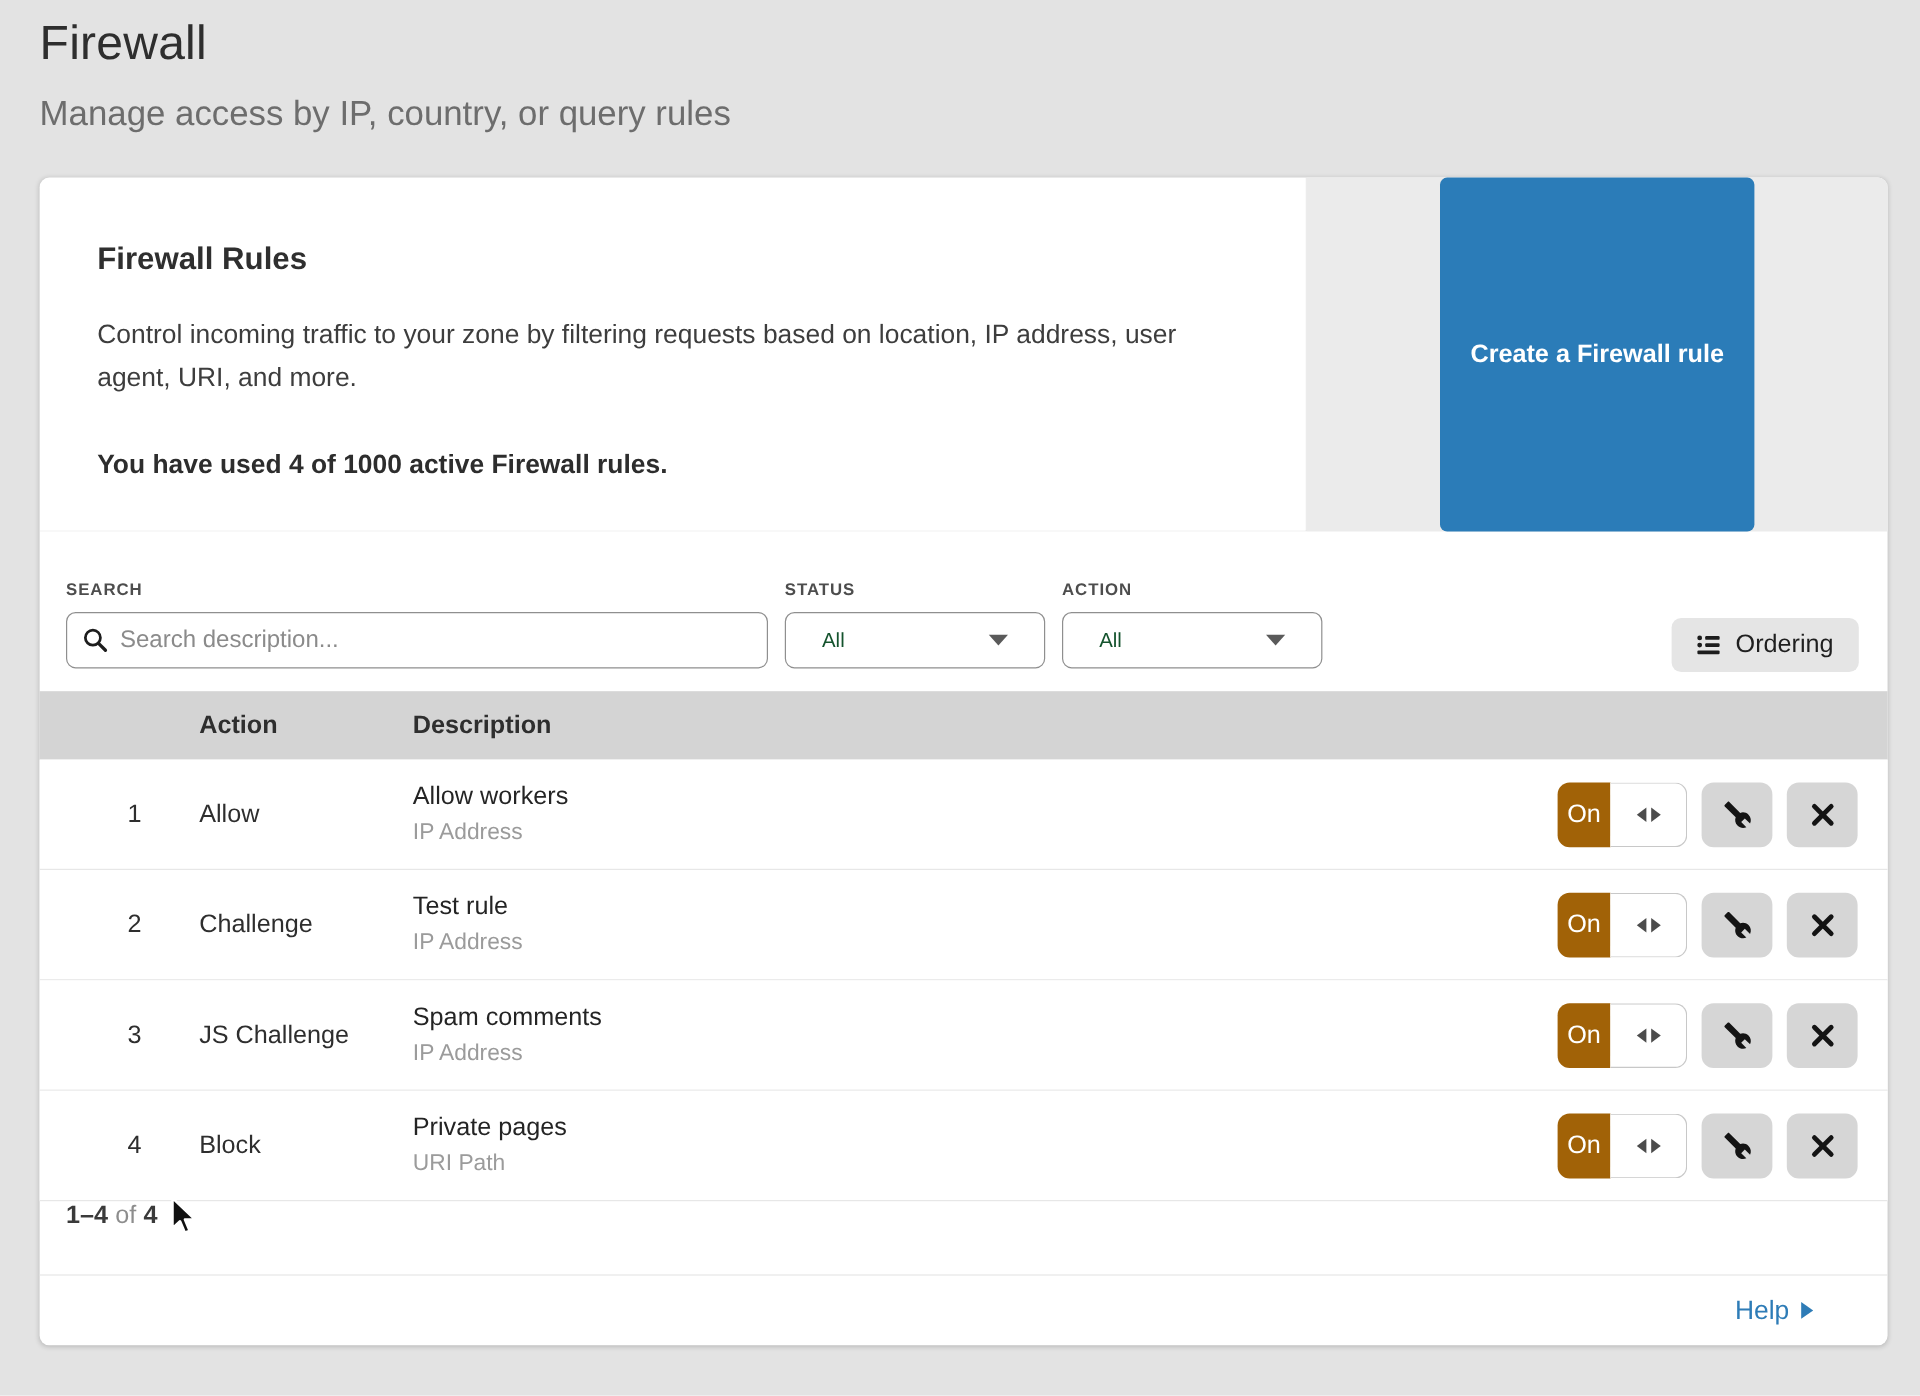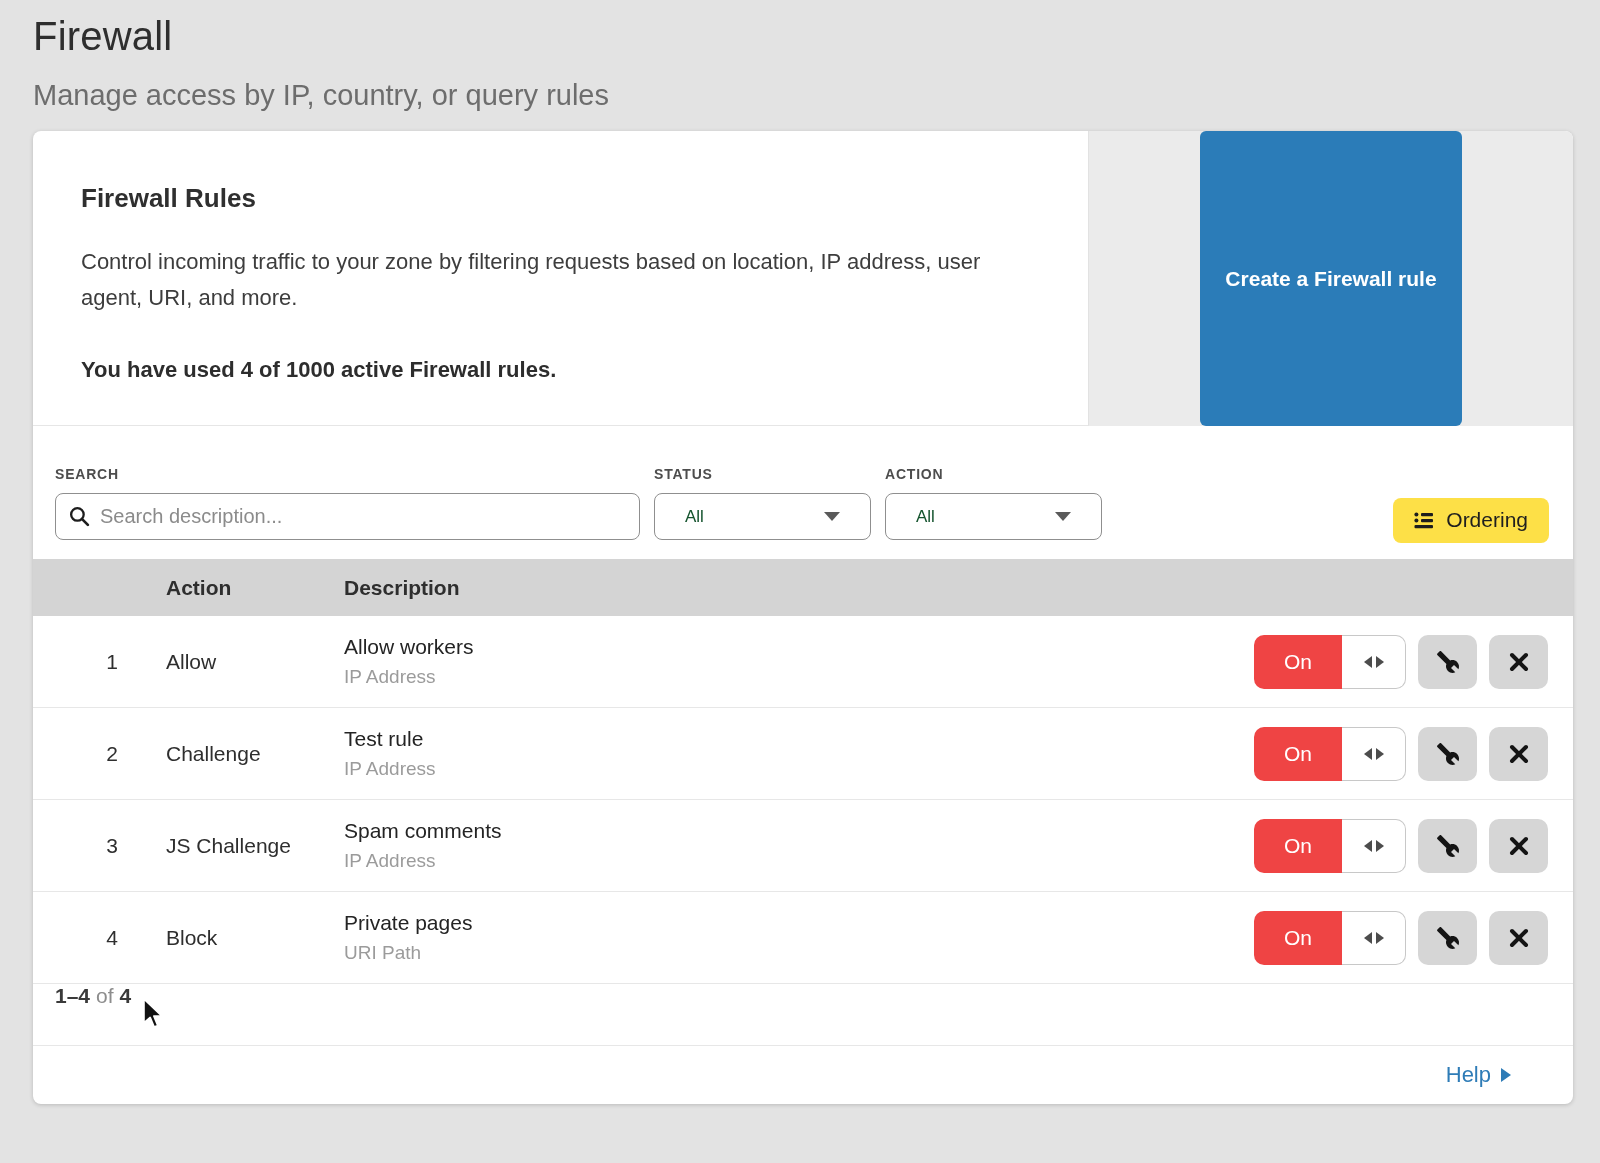--- a/index.html
+++ b/index.html
@@ -3,21 +3,21 @@
 <meta charset="utf-8">
 <style>
   *{box-sizing:border-box;margin:0;padding:0}
   html,body{width:1600px;height:1163px}
   body{background:#e3e3e3;font-family:"Liberation Sans",sans-serif;color:#333;position:relative;overflow:hidden}
 
   .page-header{padding:14px 0 0 33px}
   .page-title{font-size:40px;font-weight:500;color:#2e2e2e;letter-spacing:.2px}
   .page-subtitle{margin-top:20px;font-size:29px;font-weight:400;color:#6d6d6d}
 
-  .card{position:absolute;left:33px;top:131px;width:1540px;height:973px;background:#fff;
+  .card{position:absolute;left:33px;top:148px;width:1540px;height:973px;background:#fff;
         border-radius:8px;box-shadow:0 1px 4px rgba(0,0,0,.18);display:flex;flex-direction:column}
 
   .overview{display:flex;height:295px;flex:none}
   .overview-left{flex:1;padding:52px 48px 0;border-right:1px solid #e2e2e2;border-bottom:1px solid #e6e6e6;border-radius:8px 0 0 0}
   .overview-heading{font-size:26px;font-weight:700;color:#2f2f2f;margin-bottom:30px}
   .overview-desc{font-size:22px;line-height:1.65;color:#3d3d3d;max-width:960px}
   .overview-usage{margin-top:40px;font-size:22px;font-weight:700;color:#2d2d2d}
   .overview-right{width:484px;background:#ebebeb;border-radius:0 8px 0 0;display:flex;justify-content:center}
   .create-btn{background:#2b7cb8;color:#fff;border:none;border-radius:6px;font-size:21px;font-weight:600;
               padding:13px 25px;font-family:inherit;cursor:pointer}
@@ -26,37 +26,37 @@
   .filter-group{margin-right:14px}
   .filter-label{display:block;font-size:14px;font-weight:700;letter-spacing:.8px;color:#4d4d4d;margin-bottom:11px}
   .search-box{position:relative;width:585px}
   .search-input{width:100%;height:47px;border:1px solid #8f8f8f;border-radius:8px;font-size:20px;color:#333;
                 padding:0 14px 0 44px;font-family:Liberation Sans, sans-serif;background:#fff;outline:none}
   .search-input::placeholder{color:#8b8b8b}
   .search-icon{position:absolute;left:13px;top:12px;width:23px;height:23px}
   .select{width:217px;height:47px;border:1px solid #8f8f8f;border-radius:8px;background:#fff;display:flex;
           align-items:center;justify-content:space-between;padding:0 30px;font-size:17px;color:#14532d;cursor:pointer}
   .caret{width:0;height:0;border-left:8px solid transparent;border-right:8px solid transparent;border-top:9px solid #5a5a5a}
-  .ordering-btn{margin-left:auto;margin-top:34px;height:45px;background:#fde047;border:none;border-radius:8px;
+  .ordering-btn{margin-left:auto;margin-top:34px;height:45px;background:#e5e5e5;border:none;border-radius:8px;
                 display:flex;align-items:center;gap:11px;padding:0 21px;font-size:21px;color:#1f1f1f;font-family:inherit;cursor:pointer}
 
   .table-header{height:57px;flex:none;background:#d4d4d4;display:flex;align-items:center;font-size:21px;font-weight:700;color:#2e2e2e}
   .col-num{width:85px;text-align:right}
   .col-action{width:226px;padding-left:48px}
   .col-desc{flex:1}
 
   .rule-row{height:92px;flex:none;display:flex;align-items:center;border-bottom:1px solid #e7e7e7;background:#fff}
   .rule-priority{width:85px;text-align:right;font-size:21px;color:#2e2e2e}
   .rule-action{width:226px;padding-left:48px;font-size:21px;color:#2e2e2e}
   .rule-desc{flex:1}
   .rule-desc-title{font-size:21px;color:#242424;margin-bottom:7px}
   .rule-desc-sub{font-size:19px;color:#9b9b9b}
   .rule-controls{display:flex;align-items:center;margin-right:25px}
   .toggle{display:flex;height:54px}
-  .toggle-on{width:88px;background:#ef4444;color:#fff;font-size:21px;display:flex;align-items:center;justify-content:center;
+  .toggle-on{width:44px;background:#a16207;color:#fff;font-size:21px;display:flex;align-items:center;justify-content:center;
              border-radius:10px 0 0 10px;cursor:pointer}
   .toggle-arrows{width:64px;background:#fff;border:1px solid #c8c8c8;border-left:none;border-radius:0 10px 10px 0;
                  display:flex;align-items:center;justify-content:center;gap:4px;cursor:pointer}
   .tri-left{width:0;height:0;border-top:6px solid transparent;border-bottom:6px solid transparent;border-right:8px solid #4c4c4c}
   .tri-right{width:0;height:0;border-top:6px solid transparent;border-bottom:6px solid transparent;border-left:8px solid #4c4c4c}
   .icon-btn{width:59px;height:54px;background:#d6d6d6;border:none;border-radius:10px;display:flex;align-items:center;
             justify-content:center;margin-left:12px;cursor:pointer}
 
   .pagination{height:62px;flex:none;display:flex;align-items:flex-start;padding-left:22px;border-bottom:1px solid #e7e7e7;font-size:21px;gap:6px}
   .pg-range{font-weight:700;color:#3a3a3a}

